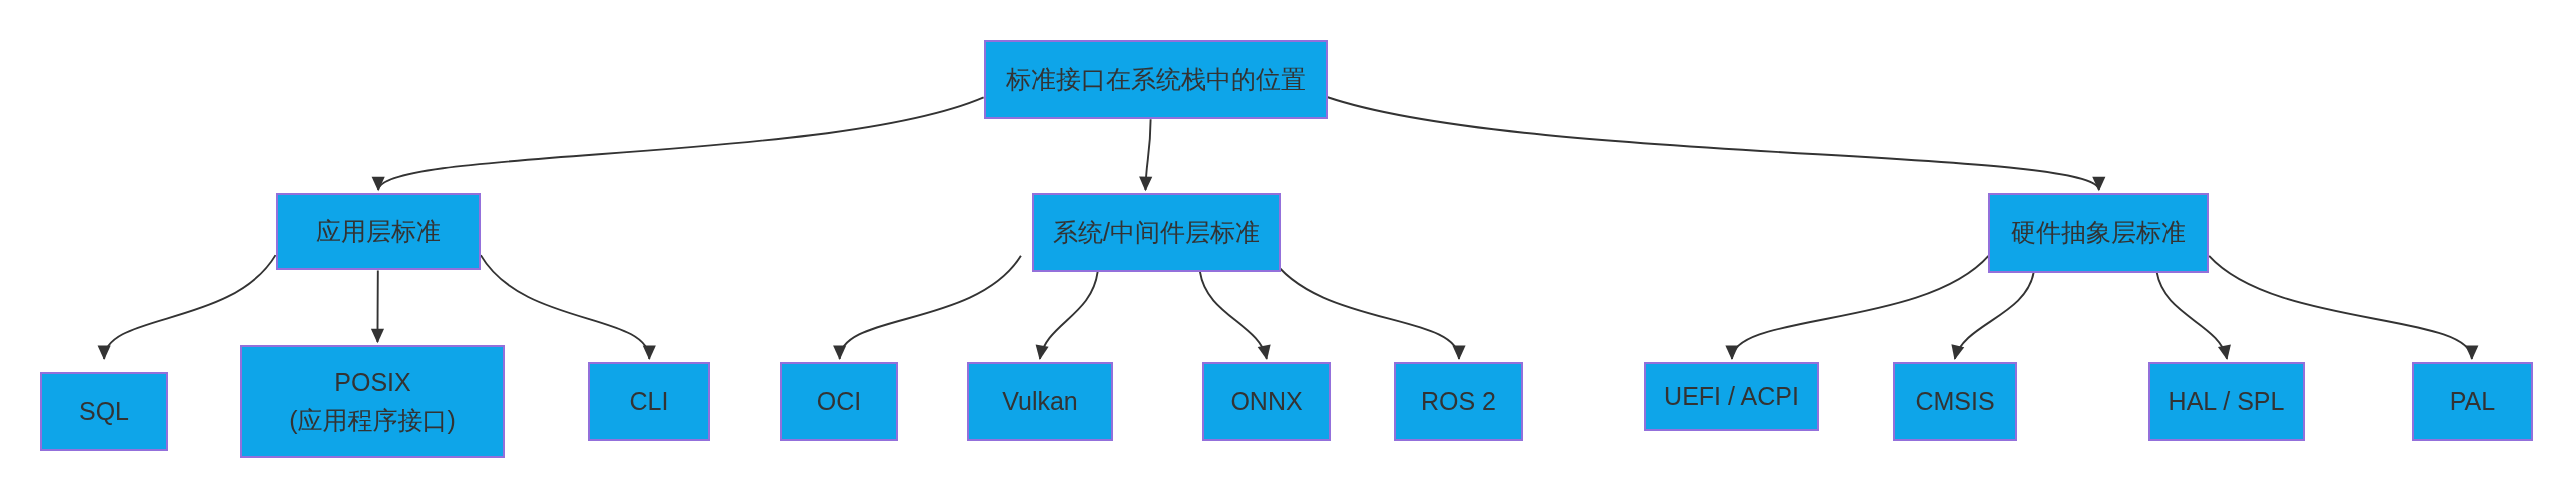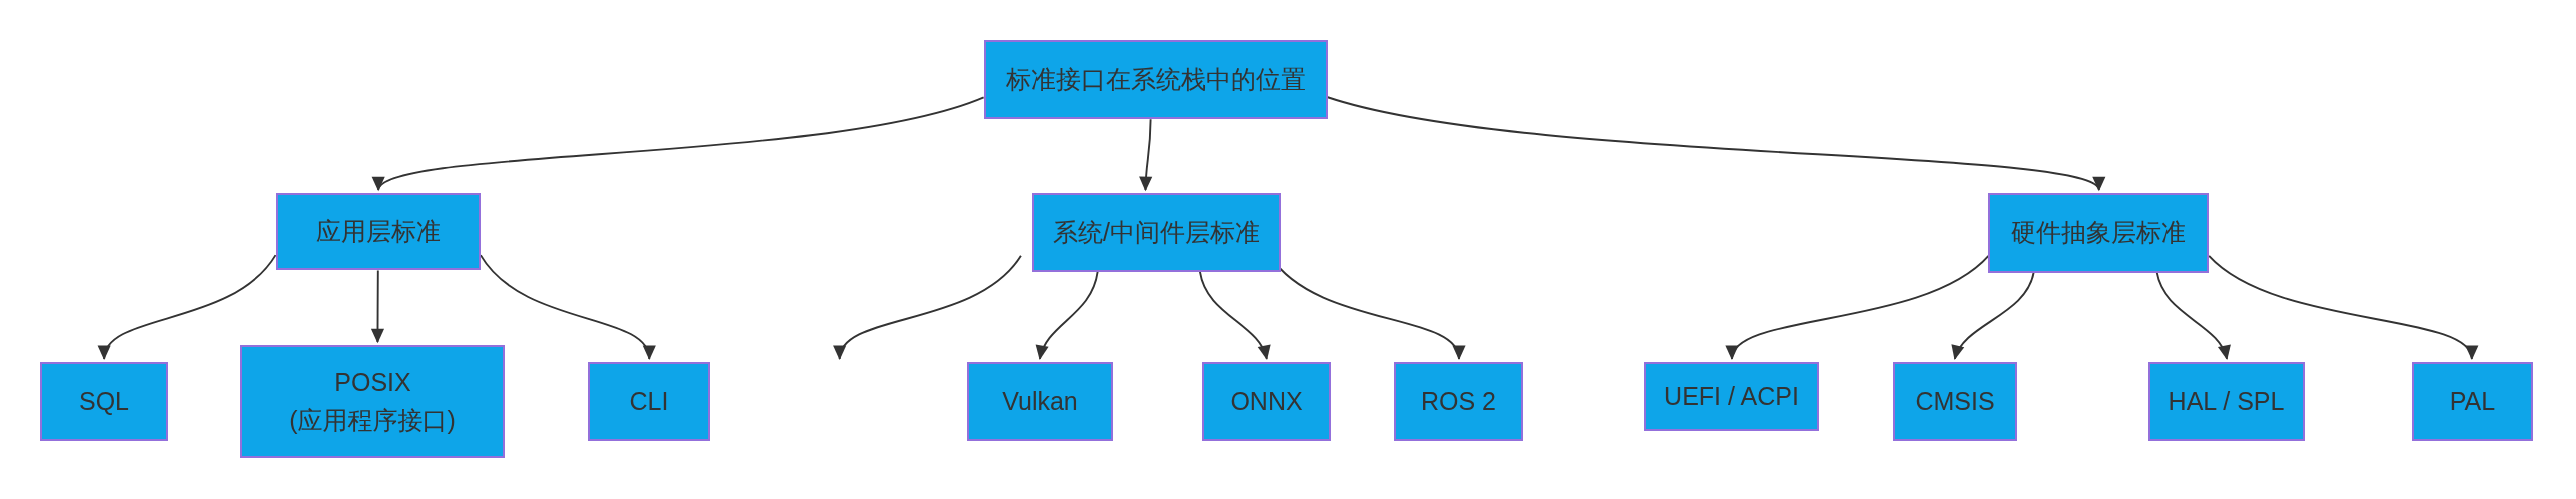--- a/index.html
+++ b/index.html
@@ -45,21 +45,21 @@
   }
   .lbl {
     white-space: pre-line;
     line-height: 1.5;
   }
   
   #n-root   { left: 984px; top: 40px;  width: 344px; height: 79px; }
   #n-app    { left: 276px;  top: 193px; width: 205px; height: 77px; }
   #n-sys    { left: 1021px; top: 193px; width: 249px; height: 79px; margin-left: 11px; }
   #n-hw     { left: 1988px; top: 193px; width: 221px; height: 80px; }
-  #n-sql    { left: 40px;   top: 362px; width: 128px; height: 79px; }
+  #n-sql    { left: 40px;   top: 372px; width: 128px; height: 79px; }
   #n-posix  { left: 240px;  top: 345px; width: 265px; height: 113px; }
   #n-cli    { left: 588px;  top: 362px; width: 122px; height: 79px; align-items: center; }
   #n-oci    { left: 780px; top: 362px; width: 118px; height: 79px; }
   #n-vulkan { left: 967px; top: 362px; width: 146px; height: 79px; }
   #n-onnx   { left: 1202px; top: 362px; width: 129px; height: 79px; }
   #n-ros2   { left: 1394px; top: 362px; width: 129px; height: 79px; }
   #n-uefi   { left: 1644px; top: 362px; width: 175px; height: 69px; }
   #n-cmsis  { left: 1893px; top: 362px; width: 124px; height: 79px; justify-content: center; }
   #n-hal    { left: 2148px; top: 362px; width: 157px; height: 79px; }
   #n-pal    { left: 2412px; top: 362px; width: 121px; height: 79px; text-align: right; }
@@ -106,20 +106,23 @@
   <div class="node" id="n-sql">
       <span class="lbl">SQL</span>
     </div>
   <div class="node" id="n-posix">
       <span class="lbl">POSIX
 (应用程序接口)</span>
     </div>
   <div class="node" id="n-cli">
       <span class="lbl">CLI</span>
     </div>
+  <div class="node" id="n-oci">
+      <span class="lbl">OCI</span>
+    </div>
   <div class="node" id="n-onnx">
       <span class="lbl">ONNX</span>
     </div>
   <div class="node" id="n-vulkan">
       <span class="lbl">Vulkan</span>
     </div>
   <div class="node" id="n-ros2">
       <span class="lbl">ROS 2</span>
     </div>
   <div class="node" id="n-uefi">

